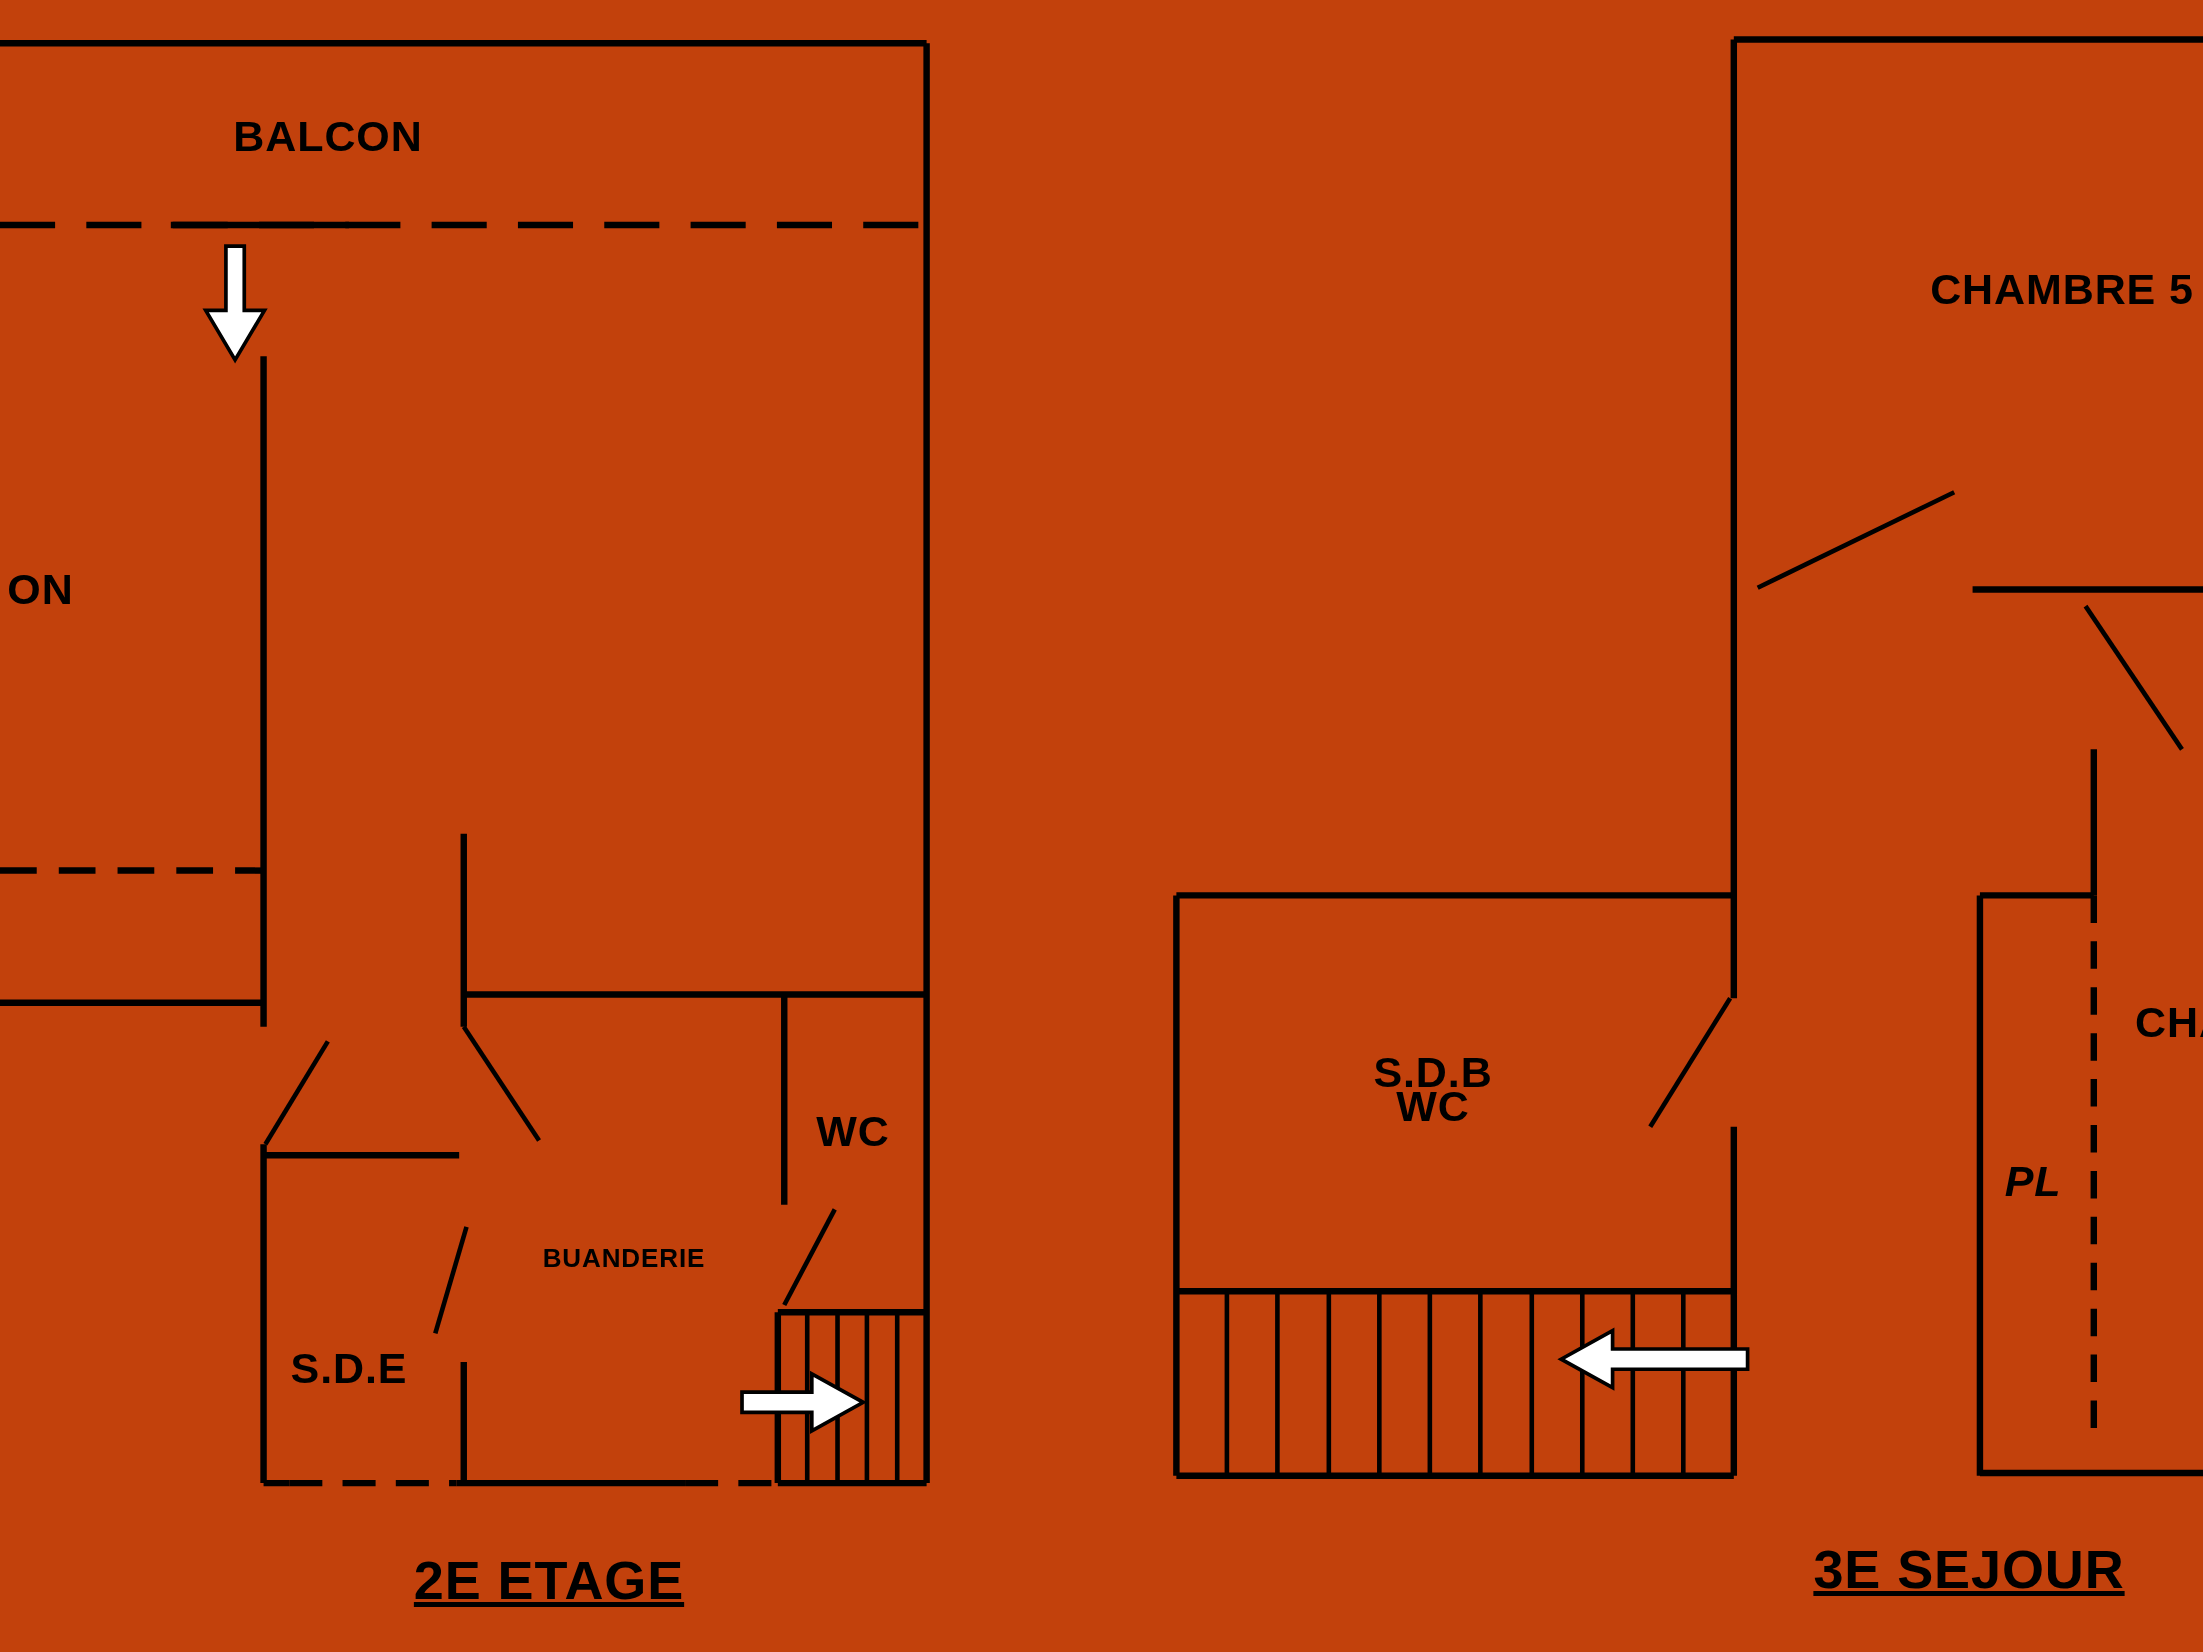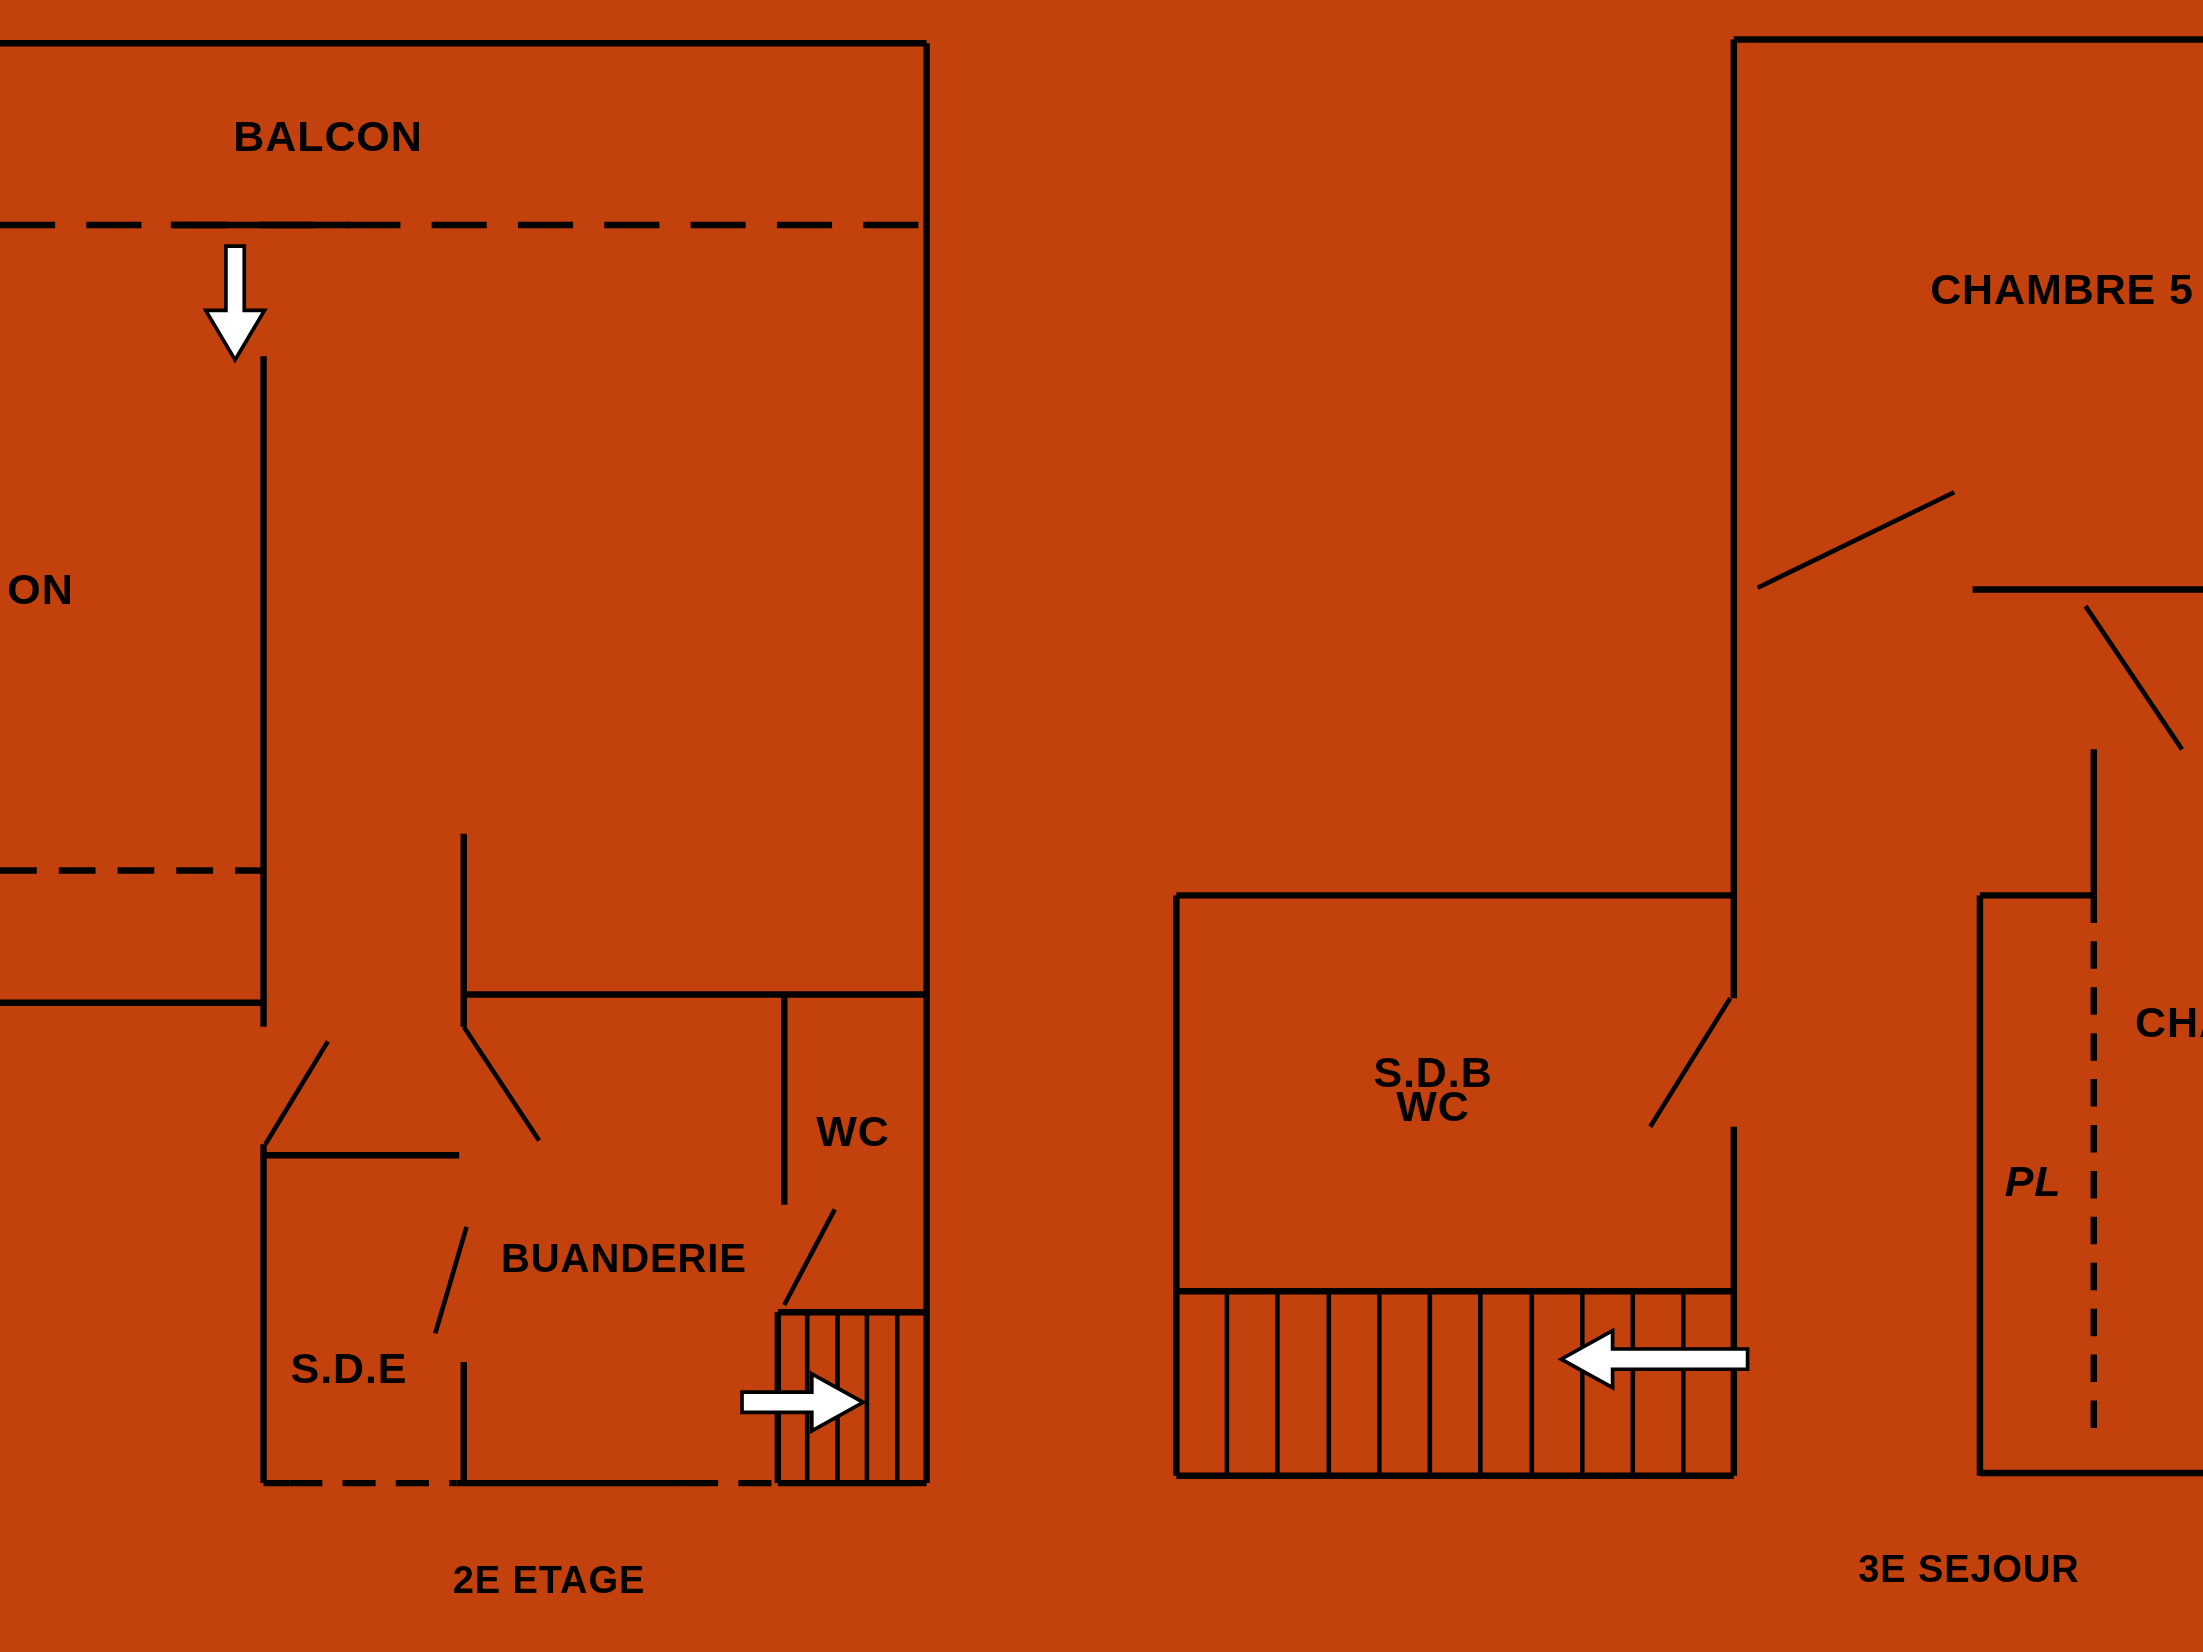--- a/index.html
+++ b/index.html
@@ -25,22 +25,22 @@
   .label {
     position: absolute;
     transform: translate(-50%, -50%);
     font-weight: bold;
     font-size: 43px;
     letter-spacing: 0.9px;
     color: #000000;
     white-space: nowrap;
     font-family: "Liberation Sans", sans-serif;
   }
-  .label.small   { font-size: 40px; }
-  .label.caption { font-size: 38px; }
+  .label.small   { font-size: 26px; }
+  .label.caption { font-size: 54px; text-decoration: underline; }
   .label.edge    { transform: none; }
 </style>
 </head>
 <body>
 
 <div class="canvas">
 
   <svg class="plan-svg" viewBox="0 0 2400 1800" xmlns="http://www.w3.org/2000/svg">
 
     <g stroke="#000000" stroke-width="7" fill="none">

